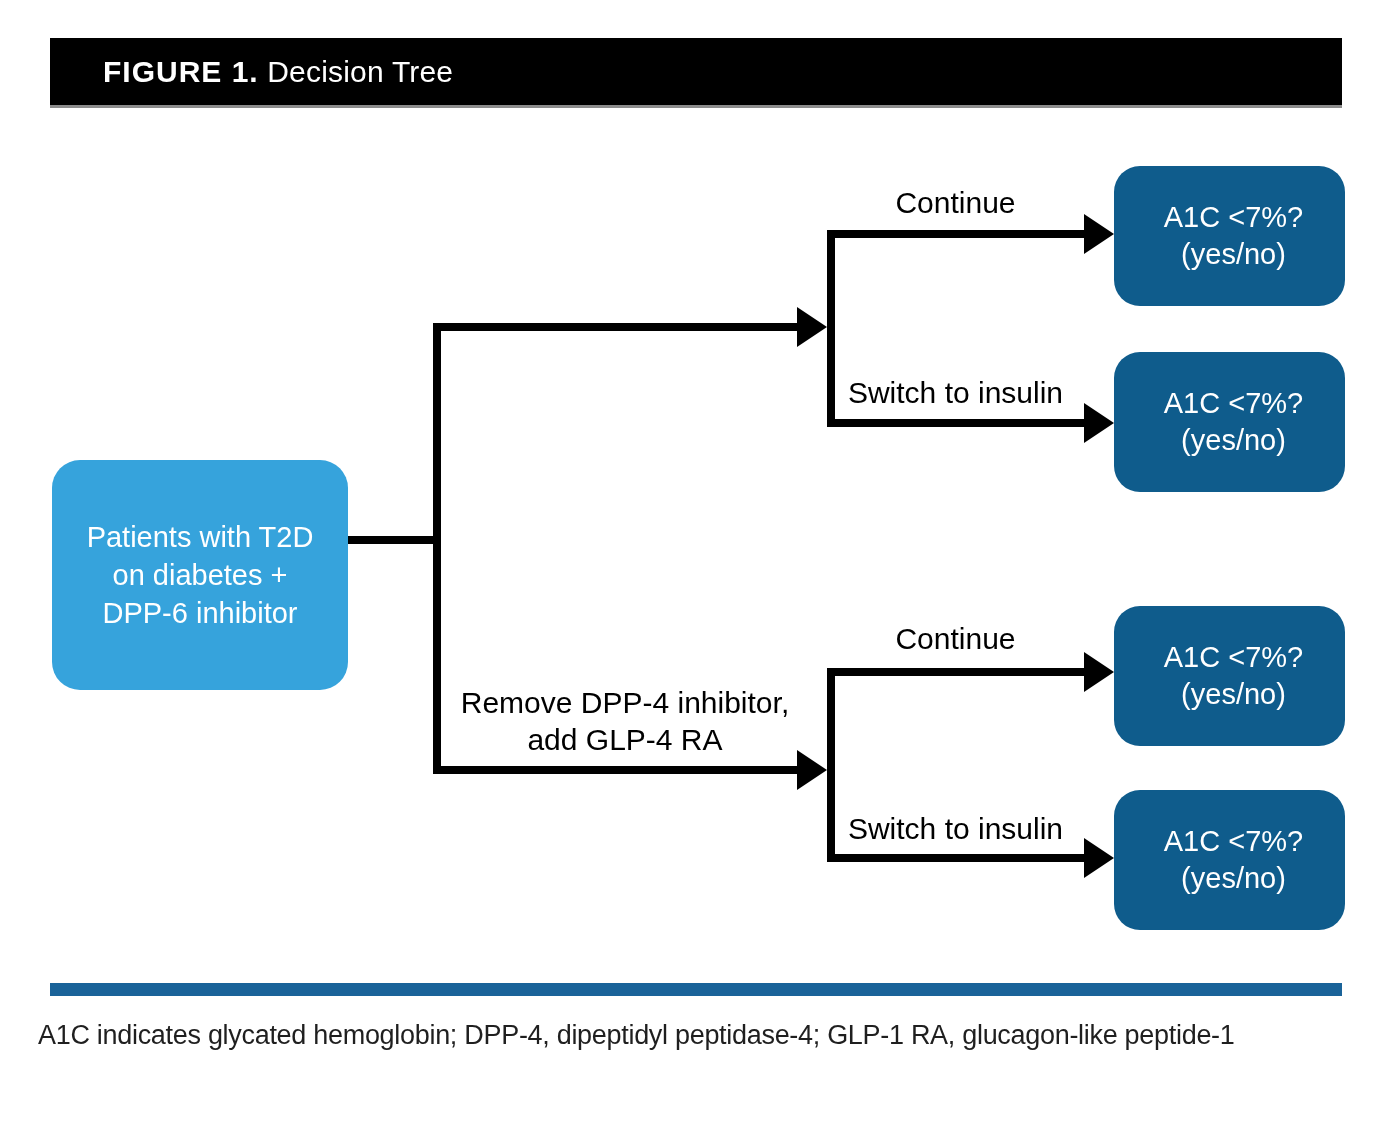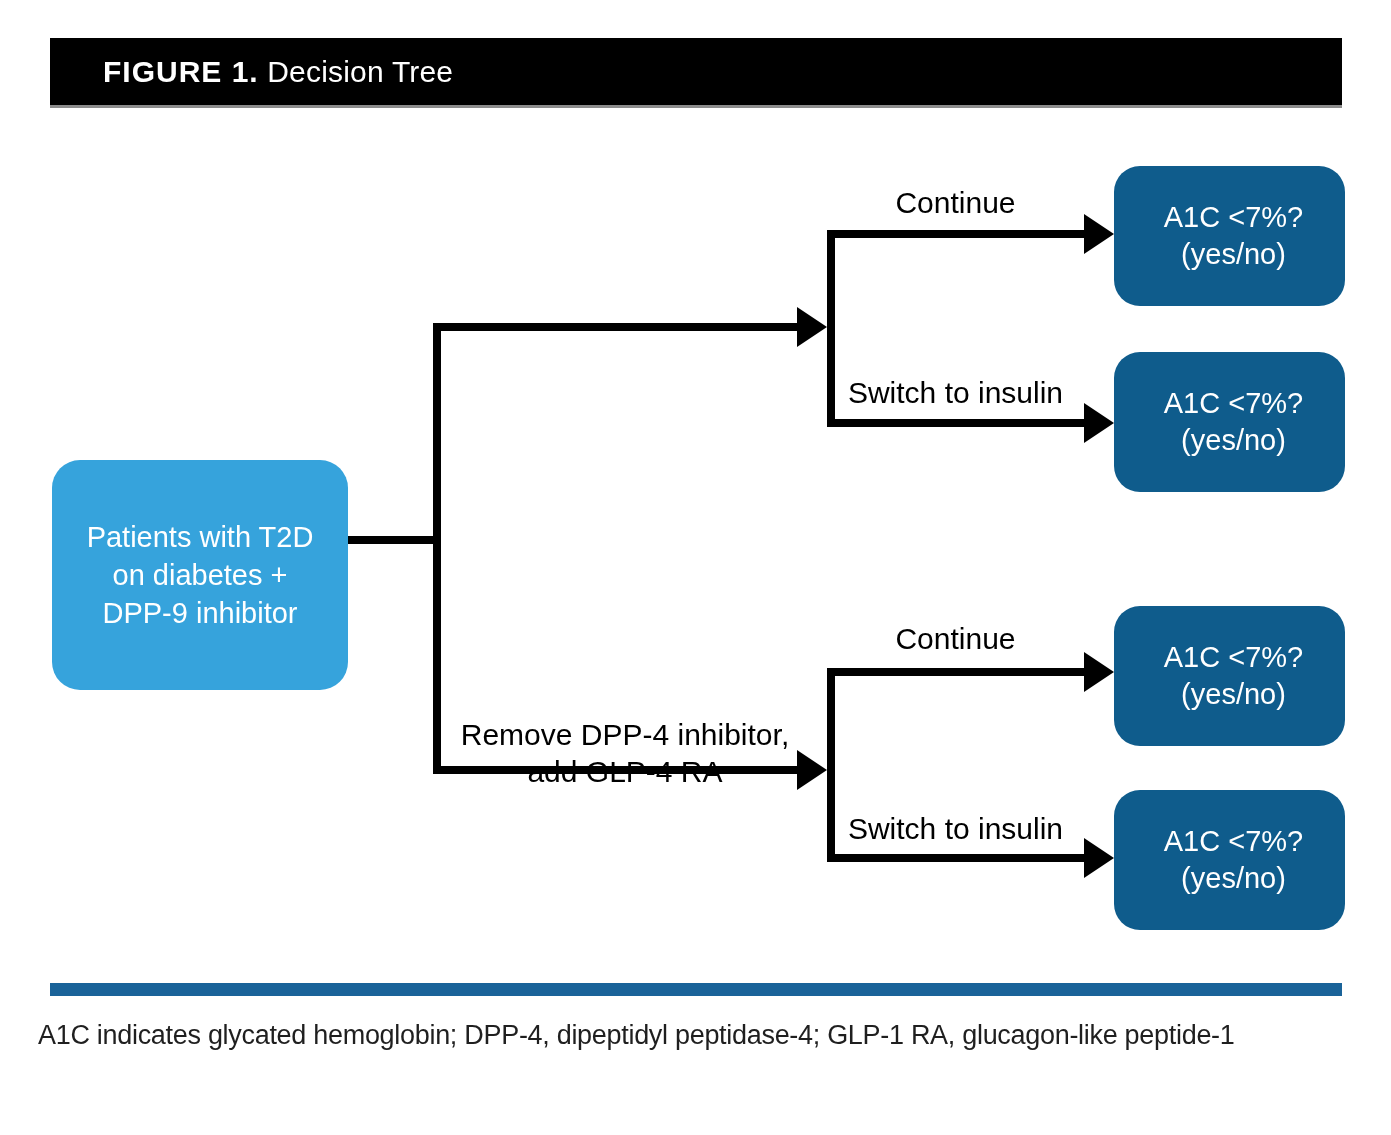--- a/index.html
+++ b/index.html
@@ -104,21 +104,21 @@
 
 <div id="canvas">
 
   <div class="abs header-bar">
     <span class="bold">FIGURE 1.</span><span> Decision Tree</span>
   </div>
 
   <div class="abs root-box">
     <span>Patients with T2D</span>
     <span>on diabetes +</span>
-    <span>DPP-9 inhibitor</span>
+    <span>DPP-6 inhibitor</span>
   </div>
 
   <div class="abs line" style="left:348px; top:536px; width:89px; height:8px;"></div>
   <div class="abs line" style="left:433px; top:323px; width:8px; height:451px;"></div>
 
   <div class="abs line" style="left:433px; top:323px; width:364px; height:8px;"></div>
   <div class="abs arrowhead" style="left:797px; top:307px;"></div>
   <div class="abs line" style="left:827px; top:233px; width:8px; height:194px;"></div>
 
   <div class="abs edge-label" style="left:827px; top:184px; width:257px;">
@@ -134,21 +134,21 @@
   <div class="abs edge-label" style="left:827px; top:374px; width:257px;">
     <span>Switch to insulin</span>
   </div>
   <div class="abs line" style="left:827px; top:419px; width:257px; height:8px;"></div>
   <div class="abs arrowhead" style="left:1084px; top:403px;"></div>
   <div class="abs outcome-box" style="top:352px;">
     <span>A1C &lt;7%?</span>
     <span>(yes/no)</span>
   </div>
 
-  <div class="abs edge-label" style="left:433px; top:684px; width:384px;margin-top:32px;">
+  <div class="abs edge-label" style="left:433px; top:684px; width:384px;">
     <span>Remove DPP-4 inhibitor,</span><br>
     <span>add GLP-4 RA</span>
   </div>
   <div class="abs line" style="left:433px; top:766px; width:364px; height:8px;"></div>
   <div class="abs arrowhead" style="left:797px; top:750px;"></div>
   <div class="abs line" style="left:827px; top:668px; width:8px; height:194px;"></div>
 
   <div class="abs edge-label" style="left:827px; top:620px; width:257px;">
     <span>Continue</span>
   </div>

